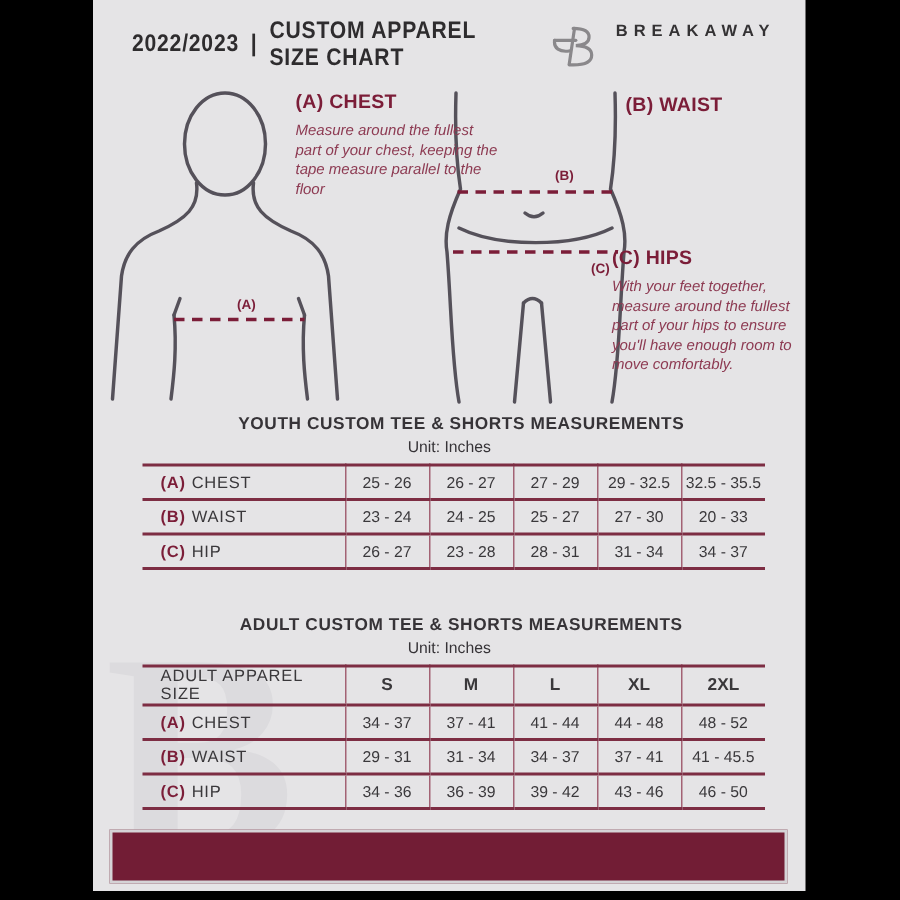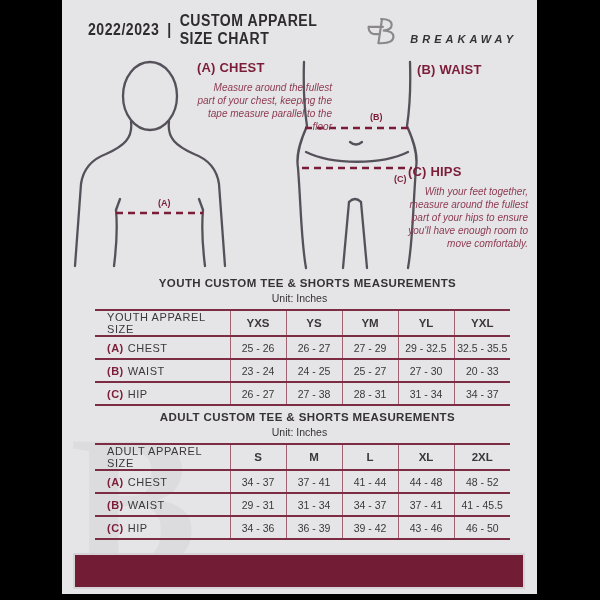--- a/index.html
+++ b/index.html
@@ -7,36 +7,36 @@
               font-family:"Liberation Sans", sans-serif; }
   .flyer { position:absolute; left:62px; top:0; width:475px; height:594px;
            background:#e5e4e6; overflow:hidden; }
 
   
   .header { position:absolute; left:26px; right:20px; top:14px; height:32px;
             display:flex; justify-content:space-between; align-items:center; }
   .hdr-left { display:flex; align-items:center; gap:9px;
               transform:scaleX(0.88); transform-origin:0 50%;
               font-weight:700; font-size:16px; color:#2e2c2e; letter-spacing:0.6px; }
-  .brand { display:flex; align-items:flex-end; gap:13px;font-style:italic; }
+  .brand { display:flex; align-items:flex-start; gap:13px; }
   .brand-name { font-weight:700; font-size:11px; letter-spacing:4px; color:#343234; }
 
   
   .fig { position:absolute; }
   .outline { fill:none; stroke:#55515a; stroke-width:2.3; stroke-linecap:round; }
   .dash { fill:none; stroke:#7b1d38; stroke-width:2.4; stroke-dasharray:7 5; }
   .svglabel { font-family:"Liberation Sans",sans-serif; font-weight:700;
               font-size:9px; fill:#7b1d38; }
 
   
   .instr { position:absolute; }
   .instr h3 { font-size:13px; font-weight:700; color:#7b1d38; margin-bottom:6px;
               letter-spacing:0.2px; }
   .instr p { font-size:10px; font-style:italic; color:#8d3a52; line-height:1.3;
-             font-weight:500;text-align:right; }
+             font-weight:500; }
 
   
   .tbl-title { position:absolute; left:8px; width:475px; text-align:center;
                font-size:11.5px; font-weight:700; color:#363337; letter-spacing:0.4px; }
   .tbl-unit  { position:absolute; left:0; width:475px; text-align:center;
                font-size:10.5px; color:#363337; }
   table { position:absolute; left:33px; width:415px; border-collapse:collapse;
           table-layout:fixed; border-top:2px solid #7d2d43; z-index:2; }
   th,td { border-bottom:2px solid #7d2d43; height:23px; text-align:center;
           vertical-align:middle; color:#3a383b; background:transparent; }
@@ -123,48 +123,40 @@
   <table style="top:309px;">
     <colgroup>
         <col style="width:135px">
         <col style="width:56px">
         <col style="width:56px">
         <col style="width:56px">
         <col style="width:56px">
         <col style="width:56px">
       </colgroup>
     <tbody>
-        <tr>
-      <th class="rowhead">YOUTH APPAREL SIZE</th>
-      <th class="size">YXS</th>
-      <th class="size">YS</th>
-      <th class="size">YM</th>
-      <th class="size">YL</th>
-      <th class="size">YXL</th>
-    </tr>
     <tr>
       <td class="rowlabel"><span class="pfx">(A)</span><span>CHEST</span></td>
       <td class="val">25 - 26</td>
       <td class="val">26 - 27</td>
       <td class="val">27 - 29</td>
       <td class="val">29 - 32.5</td>
       <td class="val">32.5 - 35.5</td>
     </tr>
     <tr>
       <td class="rowlabel"><span class="pfx">(B)</span><span>WAIST</span></td>
       <td class="val">23 - 24</td>
       <td class="val">24 - 25</td>
       <td class="val">25 - 27</td>
       <td class="val">27 - 30</td>
       <td class="val">20 - 33</td>
     </tr>
     <tr>
       <td class="rowlabel"><span class="pfx">(C)</span><span>HIP</span></td>
       <td class="val">26 - 27</td>
-      <td class="val">27 - 38</td>
+      <td class="val">23 - 28</td>
       <td class="val">28 - 31</td>
       <td class="val">31 - 34</td>
       <td class="val">34 - 37</td>
     </tr>
   </tbody>
     </table>
 
   <div class="tbl-title" style="top:411px;">ADULT CUSTOM TEE &amp; SHORTS MEASUREMENTS</div>
   <div class="tbl-unit" style="top:426px;">Unit: Inches</div>
   <table style="top:443px;">

